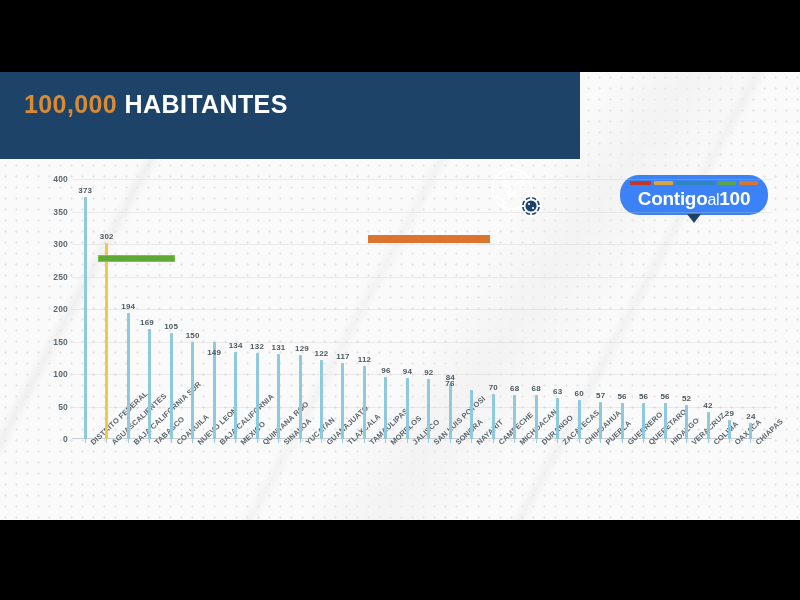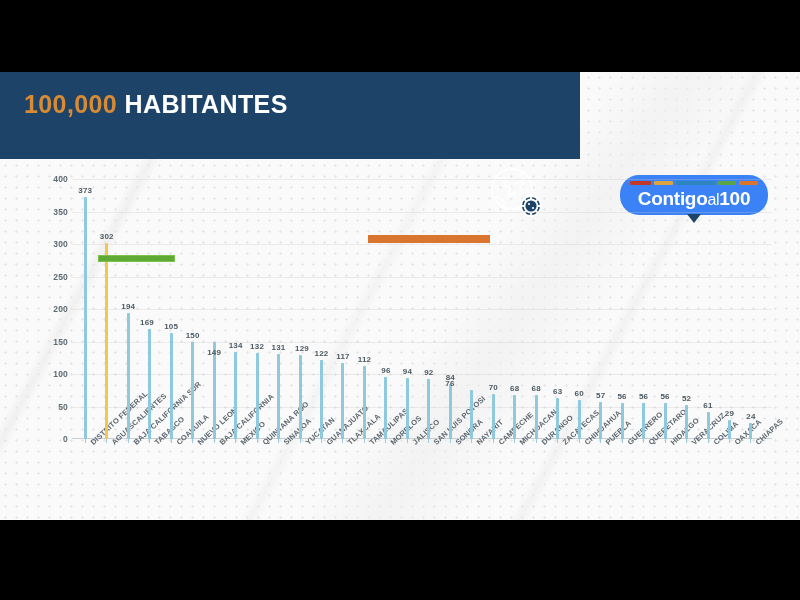--- a/index.html
+++ b/index.html
@@ -256,21 +256,21 @@
         <div class="bar" style="left: 591.564px; height: 36.4px; background: rgb(142, 201, 222);"></div>
         <div class="tickmark" style="left: 592.564px;"></div>
         <div class="bar-value" style="left: 593.064px; top: 212.6px;">56</div>
         <div class="cat-label" style="left: 592.564px; top: 266px;">HIDALGO</div>
         <div class="bar" style="left: 613.037px; height: 33.8px; background: rgb(142, 201, 222);"></div>
         <div class="tickmark" style="left: 614.037px;"></div>
         <div class="bar-value" style="left: 614.537px; top: 215.2px;">52</div>
         <div class="cat-label" style="left: 614.037px; top: 266px;">VERACRUZ</div>
         <div class="bar" style="left: 634.509px; height: 27.3px; background: rgb(142, 201, 222);"></div>
         <div class="tickmark" style="left: 635.509px;"></div>
-        <div class="bar-value" style="left: 636.009px; top: 221.7px;">61</div>
+        <div class="bar-value" style="left: 636.009px; top: 221.7px;">42</div>
         <div class="cat-label" style="left: 635.509px; top: 266px;">COLIMA</div>
         <div class="bar" style="left: 655.982px; height: 18.85px; background: rgb(142, 201, 222);"></div>
         <div class="tickmark" style="left: 656.982px;"></div>
         <div class="bar-value" style="left: 657.482px; top: 230.15px;">29</div>
         <div class="cat-label" style="left: 656.982px; top: 266px;">OAXACA</div>
         <div class="bar" style="left: 677.454px; height: 15.6px; background: rgb(142, 201, 222);"></div>
         <div class="tickmark" style="left: 678.454px;"></div>
         <div class="bar-value" style="left: 678.954px; top: 233.4px;">24</div>
         <div class="cat-label" style="left: 678.454px; top: 266px;">CHIAPAS</div>
       </div>

